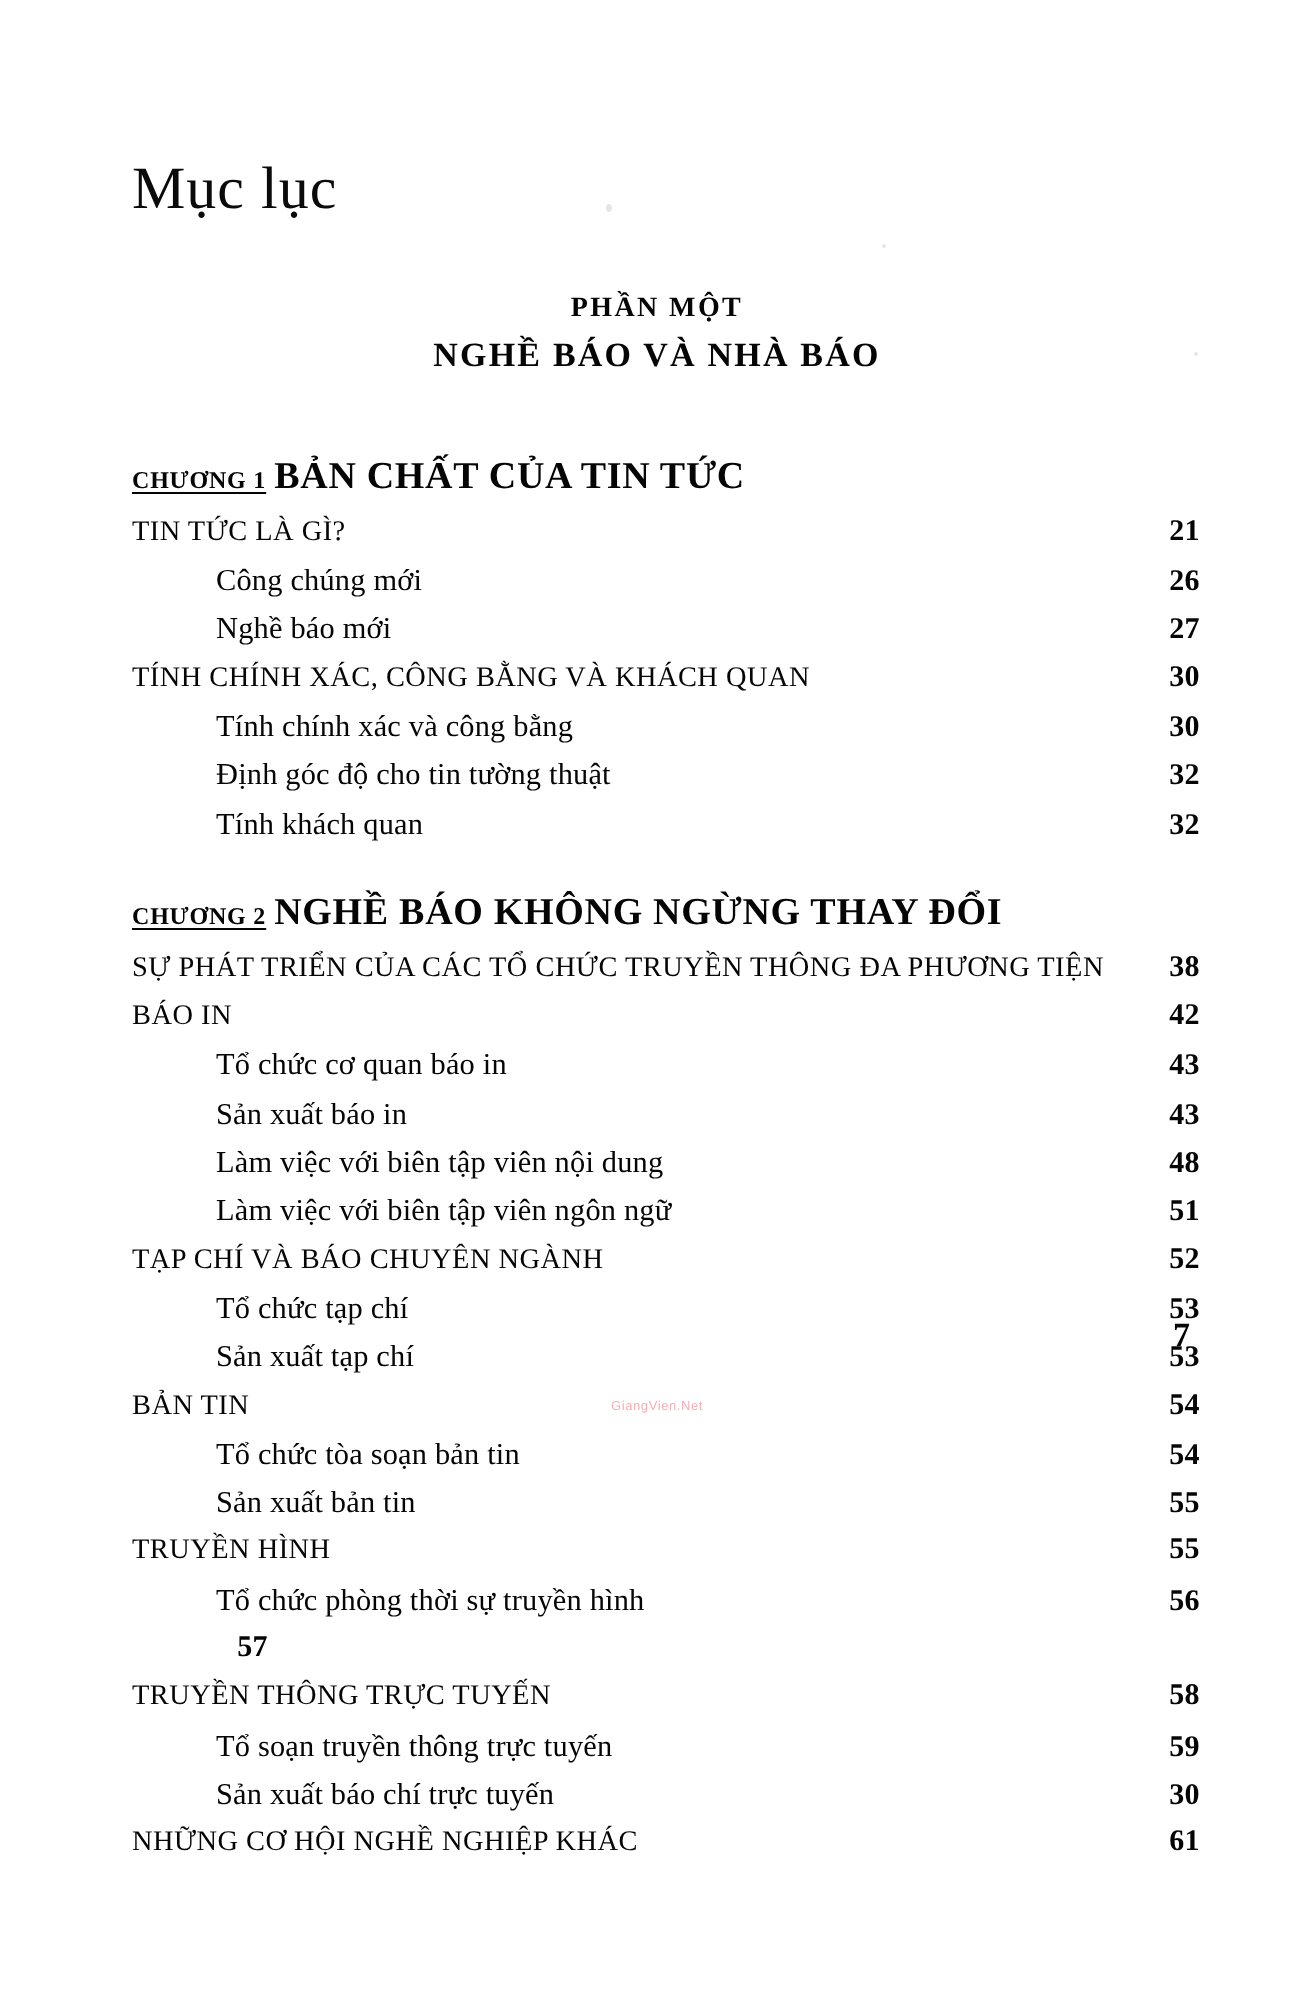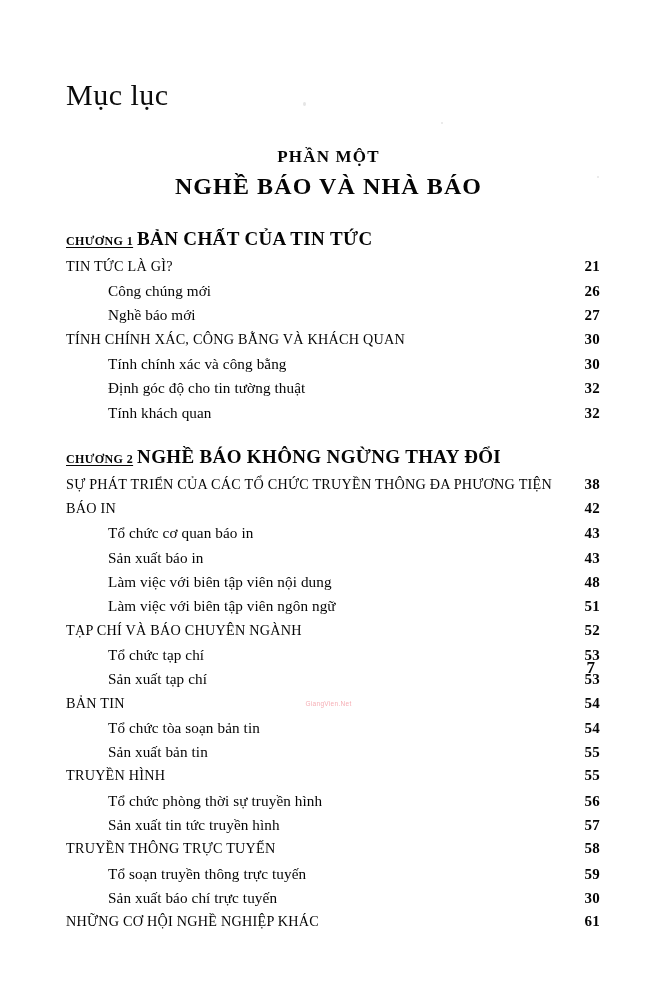--- a/index.html
+++ b/index.html
@@ -37,27 +37,27 @@
 
   
   .part-block {
     position: absolute;
     left: 0;
     top: 146px;
     width: 657px;
     text-align: center;
   }
   .part-label {
-    font-size: 17px;
+    font-size: 14px;
     font-weight: bold;
     letter-spacing: 1.2px;
     line-height: 1.35;
   }
   .part-title {
-    font-size: 24px;
+    font-size: 17px;
     font-weight: bold;
     letter-spacing: 1.1px;
     line-height: 1.4;
     margin-top: 1px;
   }
 
   
   .toc {
     position: absolute;
     left: 66px;
@@ -244,21 +244,20 @@
       </div>
       <div class="entry lvl1">
         <span class="entry-label">TRUYỀN HÌNH</span>
         <span class="entry-page">55</span>
       </div>
       <div class="entry lvl2">
         <span class="entry-label">Tổ chức phòng thời sự truyền hình</span>
         <span class="entry-page">56</span>
       </div>
       <div class="entry lvl2">
-        <span class="entry-label">Sản xuất tin tức truyền hình</span>
         <span class="entry-page">57</span>
       </div>
       <div class="entry lvl1">
         <span class="entry-label">TRUYỀN THÔNG TRỰC TUYẾN</span>
         <span class="entry-page">58</span>
       </div>
       <div class="entry lvl2">
         <span class="entry-label">Tổ soạn truyền thông trực tuyến</span>
         <span class="entry-page">59</span>
       </div>

